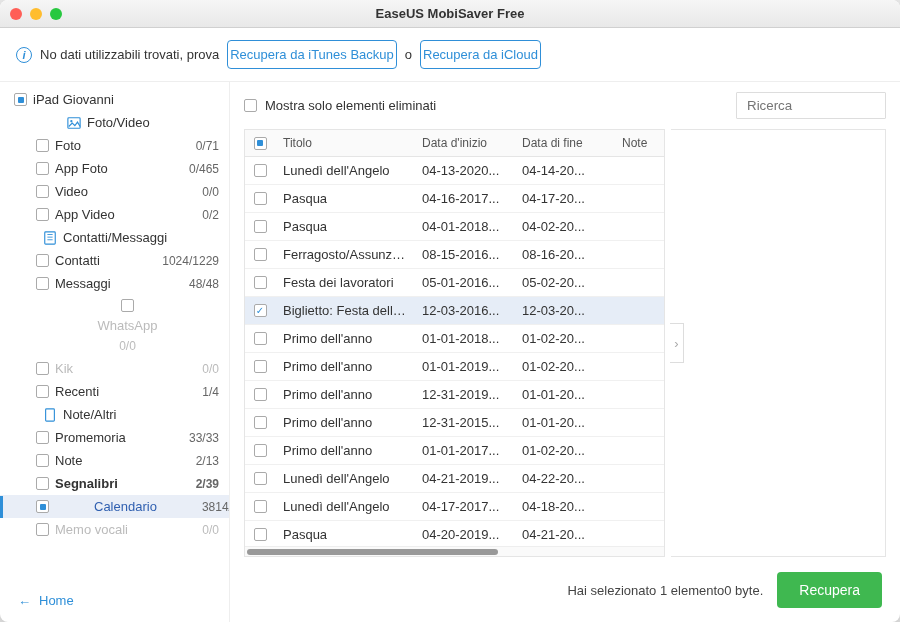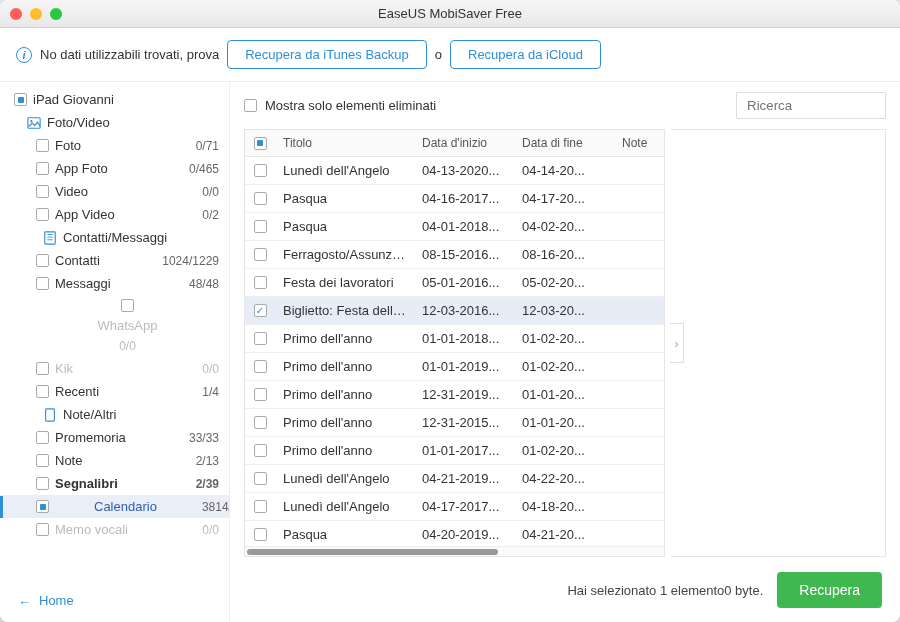--- a/index.html
+++ b/index.html
@@ -1,27 +1,27 @@
 <!DOCTYPE html>
 <html><head>
 <meta charset="utf-8">
 <style>
 * { box-sizing: border-box; margin: 0; padding: 0; }
 body { font-family: -apple-system, BlinkMacSystemFont, "Helvetica Neue", sans-serif; font-size: 13px; color: #333; background: #f0f0f0; }
 .window { width: 900px; height: 622px; background: #fff; border-radius: 8px; box-shadow: 0 10px 40px rgba(0,0,0,0.3); display: flex; flex-direction: column; overflow: hidden; position: relative; }
-.titlebar { height: 28px; background: linear-gradient(#f6f6f6,#e8e8e8); border-bottom: 1px solid #d0d0d0; display: flex; align-items: center; padding: 0 10px; position: relative; }
+.titlebar { height: 28px; background: linear-gradient(#f6f6f6,#e8e8e8); border-bottom: 1px solid #d0d0d0; display: flex; align-items: center; padding: 0 10px; position: relative; font-weight: bold; }
 .traffic { display: flex; gap: 8px; }
 .dot { width: 12px; height: 12px; border-radius: 50%; }
 .dot.red { background: #ff5f57; }
 .dot.yellow { background: #ffbd2e; }
 .dot.green { background: #28c840; }
 .titlebar-title { position: absolute; left: 0; right: 0; text-align: center; font-size: 13px; color: #333; pointer-events: none; }
 .infobar { padding: 12px 16px; display: flex; align-items: center; gap: 8px; border-bottom: 1px solid #eee; }
 .info-icon { width: 16px; height: 16px; border: 1.5px solid #2f8fd8; border-radius: 50%; color: #2f8fd8; font-size: 11px; display: flex; align-items: center; justify-content: center; font-style: italic; font-weight: bold; }
-.btn-outline { border: 1px solid #2f8fd8; color: #2f8fd8; background: #fff; padding: 6px 17px; border-radius: 4px; cursor: pointer; font-size: 13px; }
+.btn-outline { border: 1px solid #2f8fd8; color: #2f8fd8; background: #fff; padding: 6px 2px; border-radius: 4px; cursor: pointer; font-size: 13px; }
 .content { flex: 1; display: flex; overflow: hidden; }
 .sidebar { width: 230px; border-right: 1px solid #eee; display: flex; flex-direction: column; }
 .tree { flex: 1; overflow-y: auto; padding: 6px 0; }
 .side-row { display: flex; align-items: center; padding: 4px 10px 4px 14px; gap: 6px; font-size: 13px; cursor: pointer; }
 .side-row.cat { font-weight: 400; }
 .side-row.item { padding-left: 36px; }
 .side-row.selected { background: #e9eef7; color: #2f5fb0; gap: 45px; }
 .side-row .label { flex: 1; }
 .side-row .count { color: #666; font-size: 12px; }
 .side-row.disabled { color: #bbb; }
@@ -80,21 +80,21 @@
   </div>
 
   <div class="content">
 
     <div class="sidebar">
       <div class="tree" id="tree">
           <div class="side-row">
             <span class="chk dot"></span>
             <span class="label">iPad Giovanni</span>
           </div>
-          <div class="side-row cat" style="padding-left: 8px;">
+          <div class="side-row cat" style="padding-left: 8px; margin-left: 40px;">
             <span style="width:13px"></span>
             <span class="cat-icon"><svg class="ico" viewBox="0 0 16 16">
                 <rect x="1" y="2" width="14" height="12" rx="1" fill="none" stroke="#2f8fd8" stroke-width="1.3"></rect>
                 <circle cx="5" cy="6" r="1.3" fill="#2f8fd8"></circle>
                 <path d="M2 12 L6 8 L9 11 L12 7 L15 12" fill="none" stroke="#2f8fd8" stroke-width="1.3"></path>
               </svg></span>
             <span class="label">Foto/Video</span>
           </div>
           <div class="side-row item" style="position: relative;">
             <span class="chk"></span>

